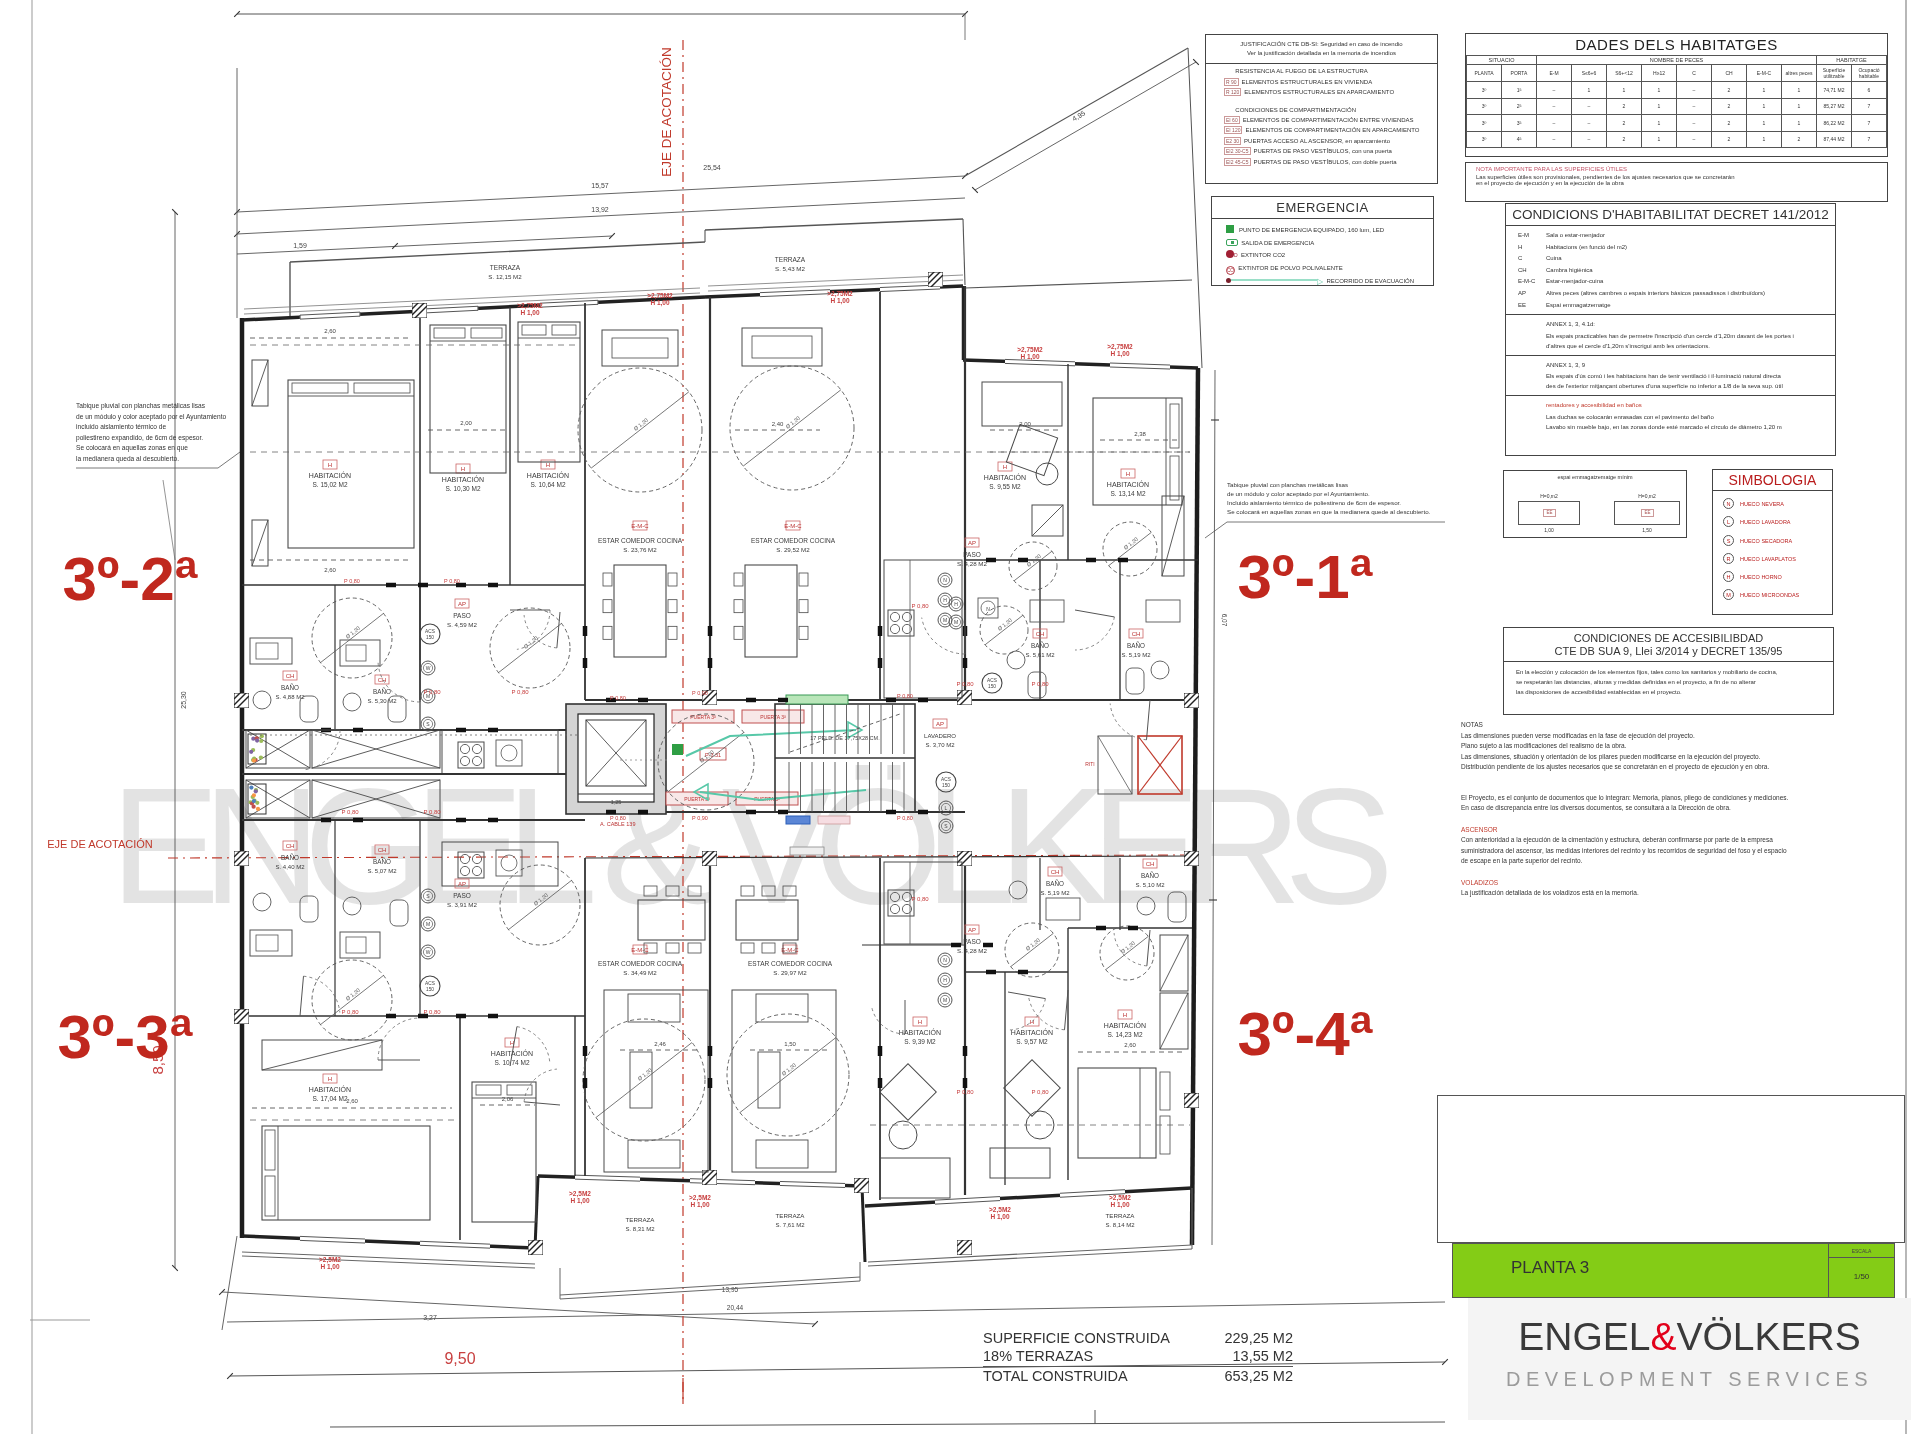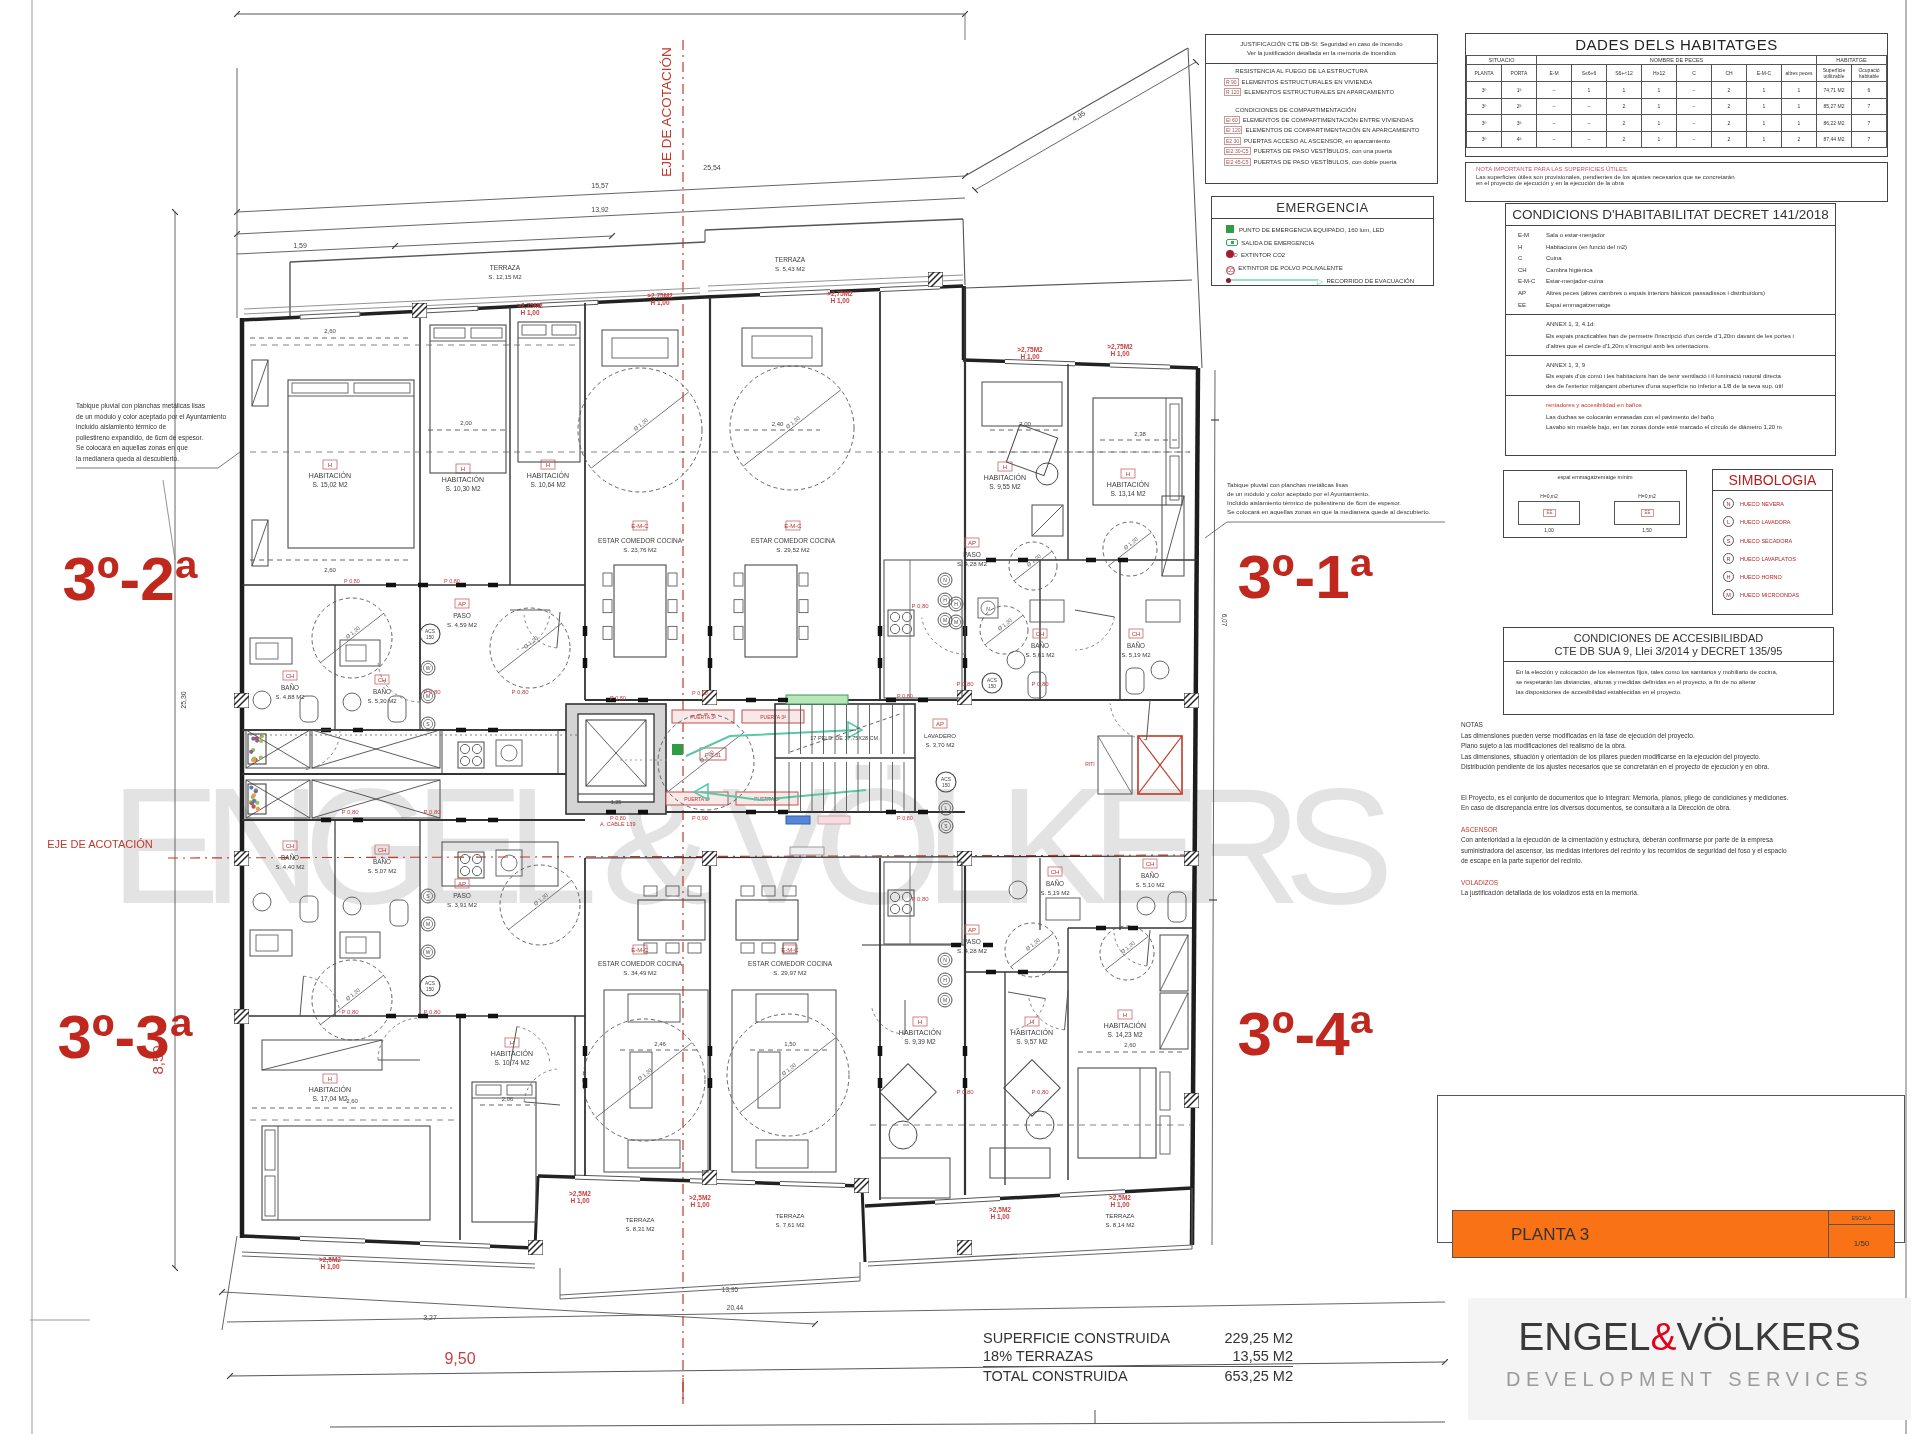--- a/index.html
+++ b/index.html
@@ -1459,21 +1459,21 @@
 <div style="font-size:6px;padding:5px 0 0 14px;line-height:12.6px">
 <div><span style="display:inline-block;width:8px;height:8px;background:#2e9e44;vertical-align:-1px"></span>&nbsp;&nbsp; PUNTO DE EMERGENCIA EQUIPADO, 160 lum, LED</div>
 <div><span style="display:inline-block;width:12px;height:7px;border:1.2px solid #3aa35c;border-radius:2px;position:relative;vertical-align:-1px"><span style="position:absolute;left:4px;top:1.5px;width:3px;height:3px;background:#3aa35c"></span></span>&nbsp; SALIDA DE EMERGENCIA</div>
 <div><span style="display:inline-block;width:8px;height:8px;background:#a11f33;border-radius:50%;vertical-align:-1px"></span><span style="color:#a11f33;font-size:5px">D</span>&nbsp; EXTINTOR CO2</div>
 <div><span style="display:inline-block;width:9px;height:9px;border:1.2px solid #b0343f;border-radius:50%;color:#b0343f;font-size:4.5px;text-align:center;line-height:8px;vertical-align:-2px">CO</span>&nbsp; EXTINTOR DE POLVO POLIVALENTE</div>
 <div><span style="display:inline-block;width:5px;height:5px;background:#7a1f2b;border-radius:50%"></span><span style="display:inline-block;width:86px;height:2px;background:#9adfc8;vertical-align:2px"></span><span style="color:#6ec9ab;font-size:8px;vertical-align:-1px">▷</span>&nbsp; RECORRIDO DE EVACUACIÓN</div>
 </div>
     </div>
 
 <div style="position:absolute;left:1505px;top:203px;width:331px;height:253px;border:1px solid #444;background:#fff;color:#333">
-<div style="text-align:center;font-size:13.5px;padding-top:3px;white-space:nowrap">CONDICIONS D'HABITABILITAT DECRET 141/2018</div>
+<div style="text-align:center;font-size:13.5px;padding-top:3px;white-space:nowrap">CONDICIONS D'HABITABILITAT DECRET 141/2012</div>
 <div style="border-top:1px solid #444;margin-top:3px"></div>
 <div style="font-size:6px;padding:4px 8px 3px 12px;line-height:11.6px">
 <div><span style="display:inline-block;width:28px">E-M</span>Sala o estar-menjador</div>
 <div><span style="display:inline-block;width:28px">H</span>Habitacions (en funció del m2)</div>
 <div><span style="display:inline-block;width:28px">C</span>Cuina</div>
 <div><span style="display:inline-block;width:28px">CH</span>Cambra higiènica</div>
 <div><span style="display:inline-block;width:28px">E-M-C</span>Estar-menjador-cuina</div>
 <div><span style="display:inline-block;width:28px">AP</span>Altres peces (altres cambres o espais interiors bàsicos passadissos i distribuïdors)</div>
 <div><span style="display:inline-block;width:28px">EE</span>Espai emmagatzematge</div>
 </div>
@@ -1544,21 +1544,21 @@
 <div>Con anterioridad a la ejecución de la cimentación y estructura, deberán confirmarse por parte de la empresa</div>
 <div>suministradora del ascensor, las medidas interiores del recinto y los recorridos de seguridad del foso y el espacio</div>
 <div>de escape en la parte superior del recinto.</div>
 <div style="height:11px"></div>
 <div style="color:#c0392b">VOLADIZOS</div>
 <div>La justificación detallada de los voladizos está en la memoria.</div>
 </div>
 
 <div style="position:absolute;left:1437px;top:1095px;width:468px;height:148px;border:1.2px solid #555;background:#fff"></div>
 
-<div style="position:absolute;left:1452px;top:1210px;width:443px;height:48px;border:1.2px solid #555;background:#f97316">
+<div style="position:absolute;left:1452px;top:1243px;width:443px;height:55px;border:1.2px solid #555;background:#84cc16">
       <div style="position:absolute;left:58px;top:14px;font-size:17px;color:#333">PLANTA 3</div>
       <div style="position:absolute;right:0;top:0;width:66px;height:100%;border-left:1.2px solid #555">
         <div style="height:14px;border-bottom:1.2px solid #555;font-size:5px;text-align:center;color:#444;line-height:14px">ESCALA</div>
         <div style="text-align:center;font-size:8px;color:#333;margin-top:14px">1/50</div>
       </div>
     </div>
 
 <div style="position:absolute;left:1468px;top:1298px;width:443px;height:122px;background:#f4f4f4;text-align:center">
       <div style="font-size:39px;color:#3a3a3a;margin-top:17px;font-family:'Liberation Sans',sans-serif;letter-spacing:0px">ENGEL<span style="color:#e2001a">&amp;</span>VÖLKERS</div>
       <div style="font-size:20px;color:#9b9b9b;letter-spacing:5.5px;margin-top:9px">DEVELOPMENT SERVICES</div>

